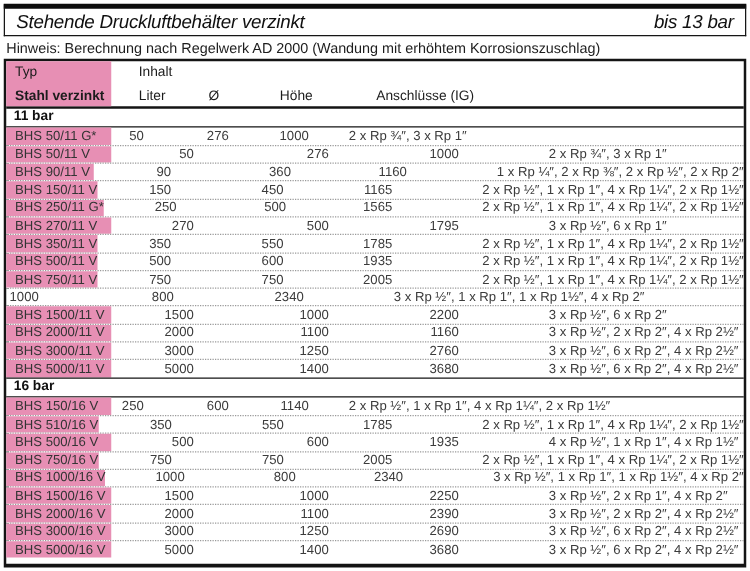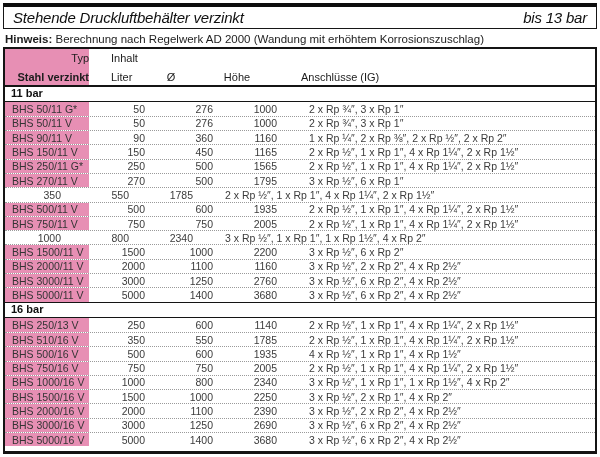--- a/index.html
+++ b/index.html
@@ -25,36 +25,36 @@
     padding:0 9px;
     font-weight:normal;font-style:italic;font-size:15px;color:#101010;
     letter-spacing:-0.2px;white-space:nowrap;
   }
 
   
   .note{
     position:absolute;left:5px;top:33px;right:3px;
     font-size:11.5px;color:#1d1d1d;white-space:nowrap;
   }
-  .note b{font-weight:bold;}
+  .note b{font-weight:normal;}
 
   
   .spec-table{
     position:absolute;left:3px;right:3px;top:47px;bottom:3px;
     border:2px solid #141414;border-bottom-width:3px;
     display:flex;flex-direction:column;background:#fff;
   }
   .thead{
     display:flex;height:38px;flex:0 0 38px;
     border-bottom:2.5px solid #141414;
     font-size:11px;color:#1c1c1c;
   }
   .th{display:flex;flex-direction:column;justify-content:space-between;
       padding:3px 0 2px 0;white-space:nowrap;}
-  .th-typ{width:84px;background:var(--pink);padding-left:7px;text-align:right;}
+  .th-typ{width:84px;background:var(--pink);padding-left:7px;}
   .th-typ .l2{font-weight:bold;}
   .th-inhalt{width:48px;padding-left:22px;overflow:visible;}
   .th-end{display:flex;align-items:flex-end;justify-content:center;
       padding-bottom:2px;white-space:nowrap;}
   .th-dia{width:68px;}
   .th-hgt{width:64px;}
   .th-conn{flex:1;justify-content:flex-start;padding-left:32px;}
 
   .section{display:flex;flex-direction:column;justify-content:center;}
   .section-label{
@@ -64,28 +64,28 @@
     border-bottom:1.5px solid #141414;
   }
   .section-16 .section-label{flex-basis:16px;border-top:1.5px solid #141414;}
 
   .rows{display:flex;flex-direction:column;}
   .tr{
     display:flex;align-items:center;
     height:14.3px;flex:0 0 14.3px;
     font-size:10.5px;color:var(--text);
   }
-  .tr + .tr{border-top:1px dotted #9a9a9a;}
+  .tr + .tr{border-top:1px dotted #9a9a9a;gap:40px;}
   .td{white-space:nowrap;}
   .td-type{
     width:84px;align-self:stretch;background:var(--pink);
     display:flex;align-items:center;padding-left:7px;color:#343434;
   }
   .td-num{text-align:right;}
-  .td-liter{width:56px;}
+  .td-liter{width:26px;}
   .td-dia{width:68px;}
   .td-hgt{width:64px;}
   .td-conn{flex:1;padding-left:32px;}
 </style>
 </head>
 <body>
 
 <div class="page">
 
   <div class="title-box">
@@ -150,20 +150,21 @@
     <div class="td td-conn">2 x Rp ½″, 1 x Rp 1″, 4 x Rp 1¼″, 2 x Rp 1½″</div>
   </div>
           <div class="tr">
     <div class="td td-type">BHS 270/11 V</div>
     <div class="td td-num td-liter">270</div>
     <div class="td td-num td-dia">500</div>
     <div class="td td-num td-hgt">1795</div>
     <div class="td td-conn">3 x Rp ½″, 6 x Rp 1″</div>
   </div>
           <div class="tr">
+    <div class="td td-type">BHS 350/11 V</div>
     <div class="td td-num td-liter">350</div>
     <div class="td td-num td-dia">550</div>
     <div class="td td-num td-hgt">1785</div>
     <div class="td td-conn">2 x Rp ½″, 1 x Rp 1″, 4 x Rp 1¼″, 2 x Rp 1½″</div>
   </div>
           <div class="tr">
     <div class="td td-type">BHS 500/11 V</div>
     <div class="td td-num td-liter">500</div>
     <div class="td td-num td-dia">600</div>
     <div class="td td-num td-hgt">1935</div>
@@ -210,21 +211,21 @@
     <div class="td td-num td-hgt">3680</div>
     <div class="td td-conn">3 x Rp ½″, 6 x Rp 2″, 4 x Rp 2½″</div>
   </div>
         </div>
     </section>
 
     <section class="section section-16">
       <div class="section-label">16 bar</div>
       <div class="rows">
           <div class="tr">
-    <div class="td td-type">BHS 250/13 V</div>
+    <div class="td td-type">BHS 150/16 V</div>
     <div class="td td-num td-liter">250</div>
     <div class="td td-num td-dia">600</div>
     <div class="td td-num td-hgt">1140</div>
     <div class="td td-conn">2 x Rp ½″, 1 x Rp 1″, 4 x Rp 1¼″, 2 x Rp 1½″</div>
   </div>
           <div class="tr">
     <div class="td td-type">BHS 510/16 V</div>
     <div class="td td-num td-liter">350</div>
     <div class="td td-num td-dia">550</div>
     <div class="td td-num td-hgt">1785</div>

